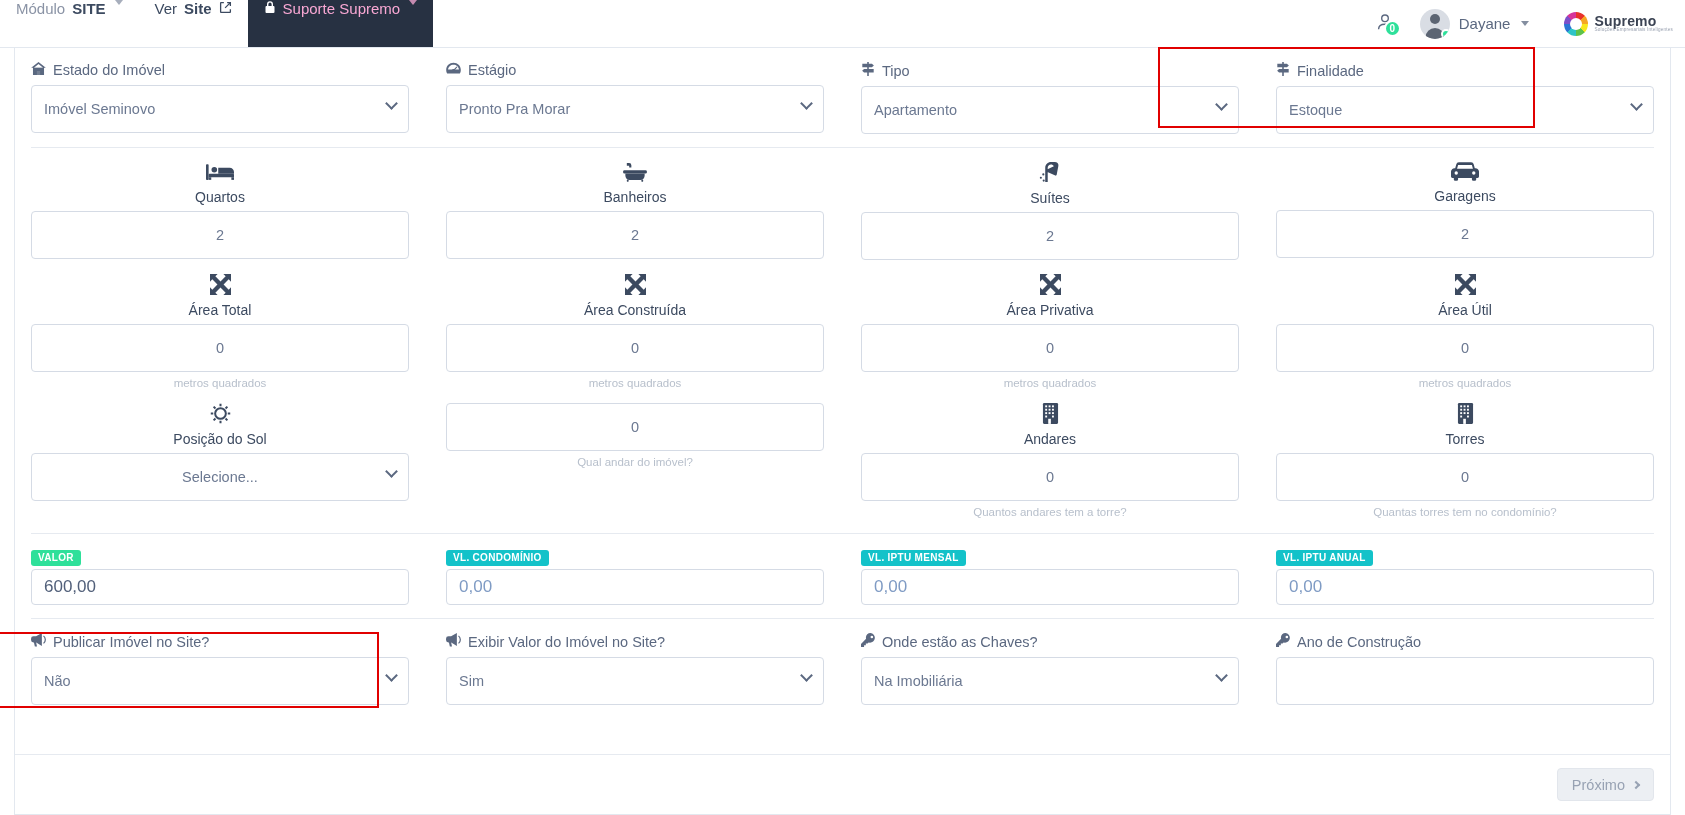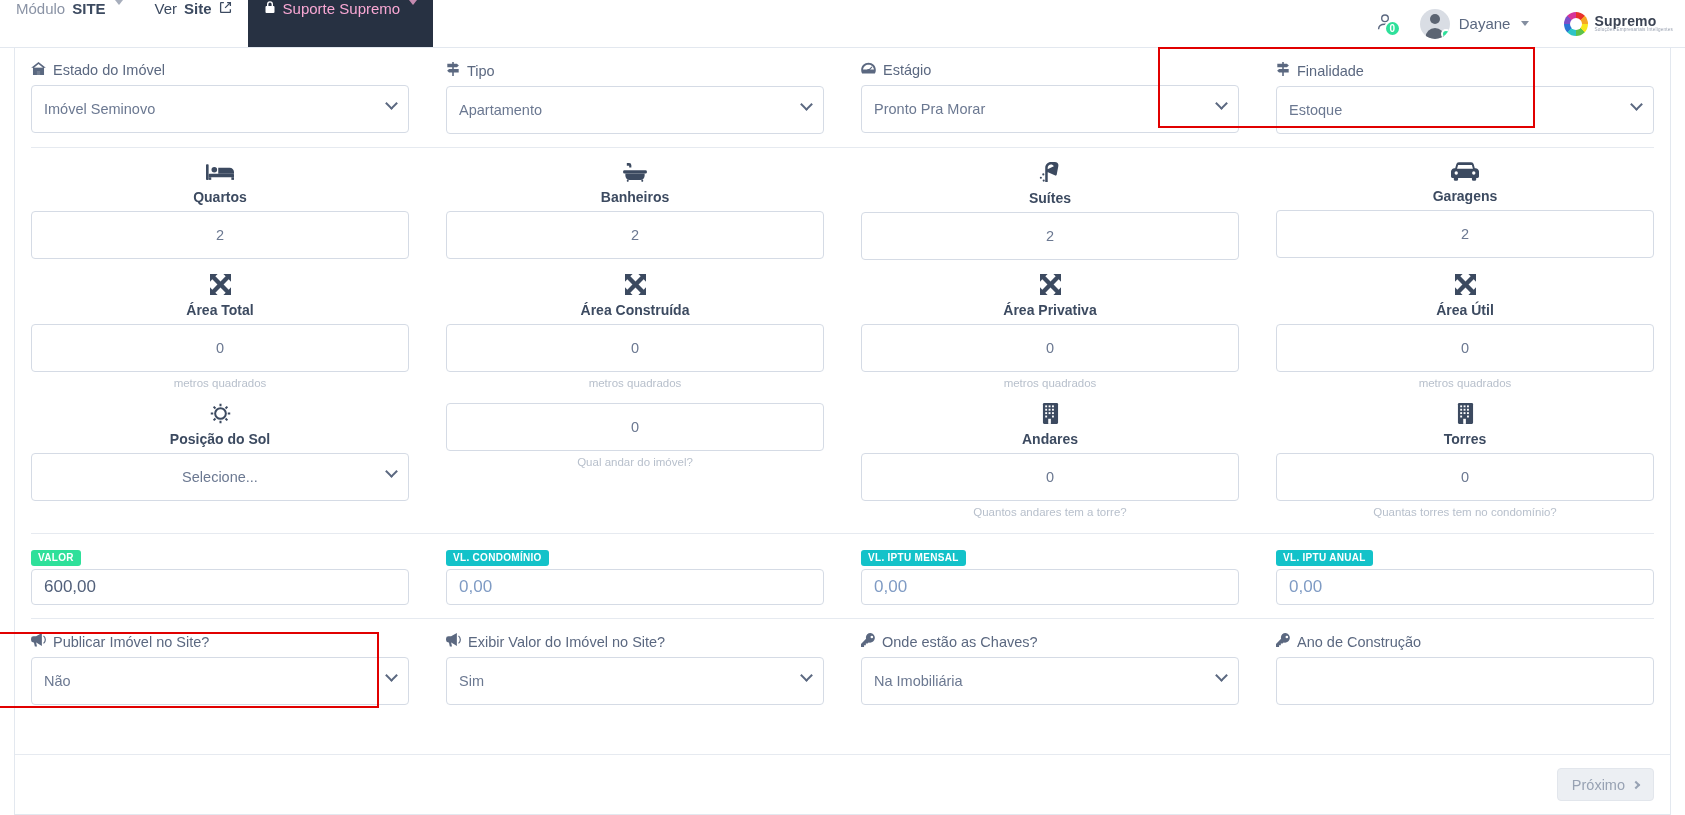--- a/index.html
+++ b/index.html
@@ -186,21 +186,21 @@
 
   .divider { border-top: 1px solid #e6eaf0; margin: 13px 0 0 0; }
 
   
   .cnt-head {
     display: flex; flex-direction: column; align-items: center;
     gap: 3px;
     margin-bottom: 6px;
   }
   .cnt-title {
-    font-size: 14px; font-weight: bold; color: #3c4a60;
+    font-size: 14px; font-weight: normal; color: #3c4a60;
   }
   .ico { color: #3c4a60; display: block; }
   .helper {
     text-align: center;
     font-size: 11.5px;
     color: #b8c0cc;
     margin-top: 5px;
     height: 14px;
   }
 
@@ -338,46 +338,46 @@
           <span>Estado do Imóvel</span>
         </div>
         <div class="ctl select">
           <span>Imóvel Seminovo</span>
         </div>
       </div>
 
       <div>
         <div class="field-label">
           <span>
+            <svg width="15" height="13" viewBox="0 0 18 16" fill="#5b6880">
+              <path d="M9 1C4 1 0 4.9 0 9.7c0 1.6.4 3.1 1.2 4.4h15.6c.8-1.3 1.2-2.8 1.2-4.4C18 4.9 14 1 9 1zm0 2.3c3.5 0 6.4 2.6 6.7 5.9H2.3C2.6 5.9 5.5 3.3 9 3.3z"></path>
+              <circle cx="9" cy="10.5" r="1.8"></circle>
+              <path d="M9 10.5 13.2 6" stroke="#5b6880" stroke-width="1.4"></path>
+            </svg>
+          </span>
+          <span>Estágio</span>
+        </div>
+        <div class="ctl select">
+          <span>Pronto Pra Morar</span>
+        </div>
+      </div>
+
+      <div>
+        <div class="field-label">
+          <span>
             <svg width="14" height="14" viewBox="0 0 16 16" fill="#5b6880">
               <rect x="7.1" y="0" width="1.8" height="16"></rect>
               <path d="M1.5 2h11l2.2 2-2.2 2h-11z"></path>
               <path d="M14.5 8h-11l-2.2 2 2.2 2h11z"></path>
             </svg>
           </span>
           <span>Tipo</span>
         </div>
         <div class="ctl select">
           <span>Apartamento</span>
-        </div>
-      </div>
-
-      <div>
-        <div class="field-label">
-          <span>
-            <svg width="15" height="13" viewBox="0 0 18 16" fill="#5b6880">
-              <path d="M9 1C4 1 0 4.9 0 9.7c0 1.6.4 3.1 1.2 4.4h15.6c.8-1.3 1.2-2.8 1.2-4.4C18 4.9 14 1 9 1zm0 2.3c3.5 0 6.4 2.6 6.7 5.9H2.3C2.6 5.9 5.5 3.3 9 3.3z"></path>
-              <circle cx="9" cy="10.5" r="1.8"></circle>
-              <path d="M9 10.5 13.2 6" stroke="#5b6880" stroke-width="1.4"></path>
-            </svg>
-          </span>
-          <span>Estágio</span>
-        </div>
-        <div class="ctl select">
-          <span>Pronto Pra Morar</span>
         </div>
       </div>
 
       <div>
         <div class="field-label">
           <span>
             <svg width="14" height="14" viewBox="0 0 16 16" fill="#5b6880">
               <rect x="7.1" y="0" width="1.8" height="16"></rect>
               <path d="M1.5 2h11l2.2 2-2.2 2h-11z"></path>
               <path d="M14.5 8h-11l-2.2 2 2.2 2h11z"></path>

